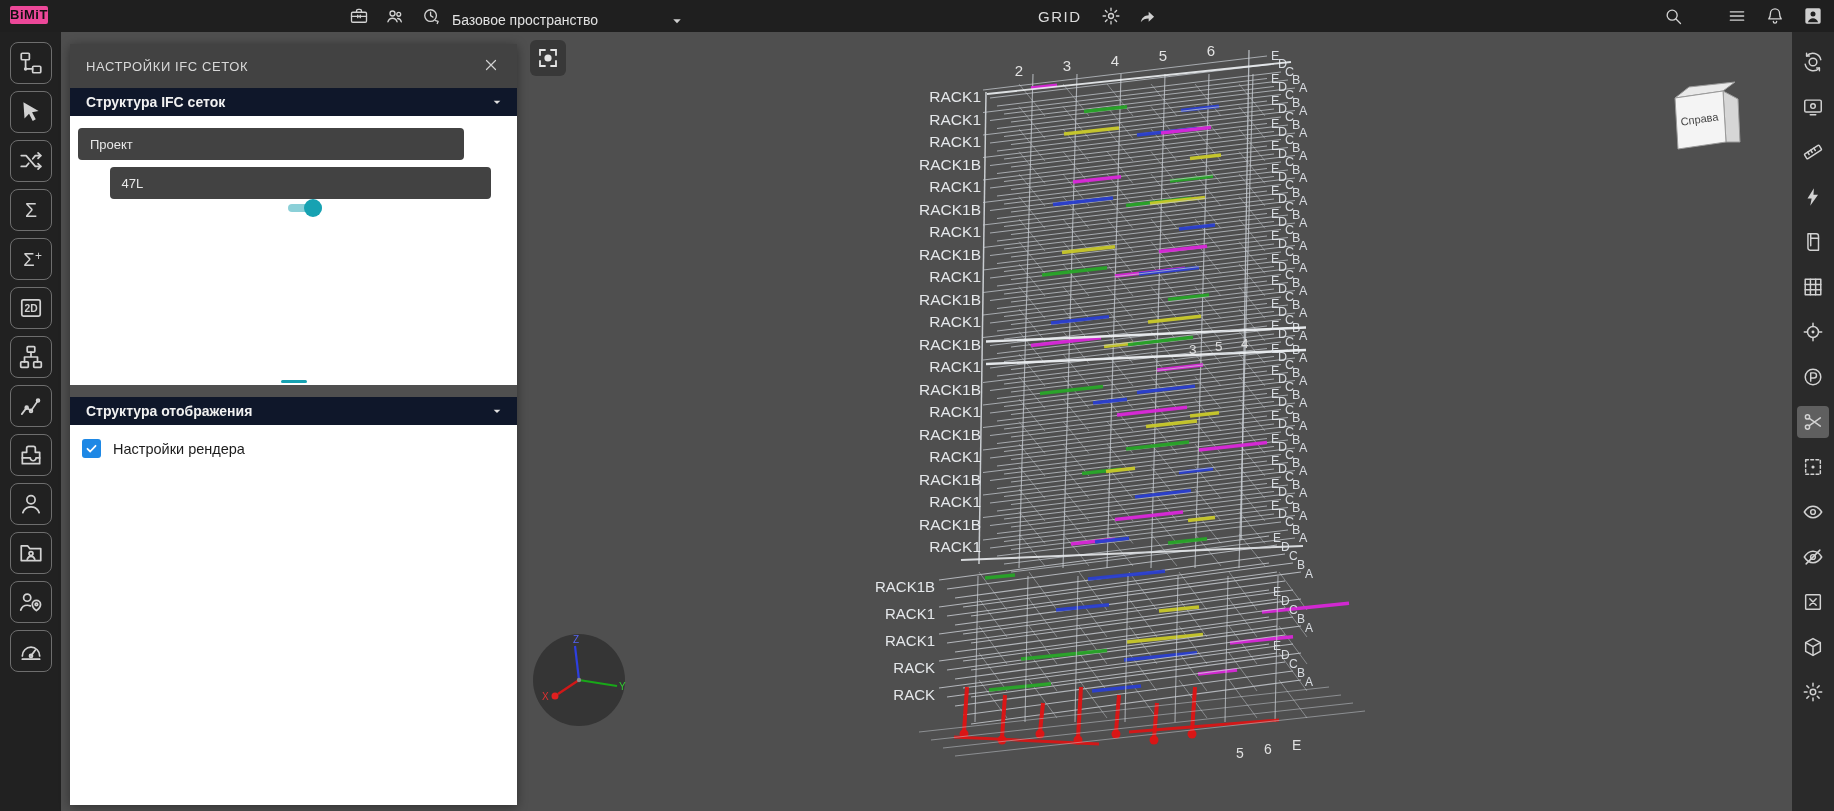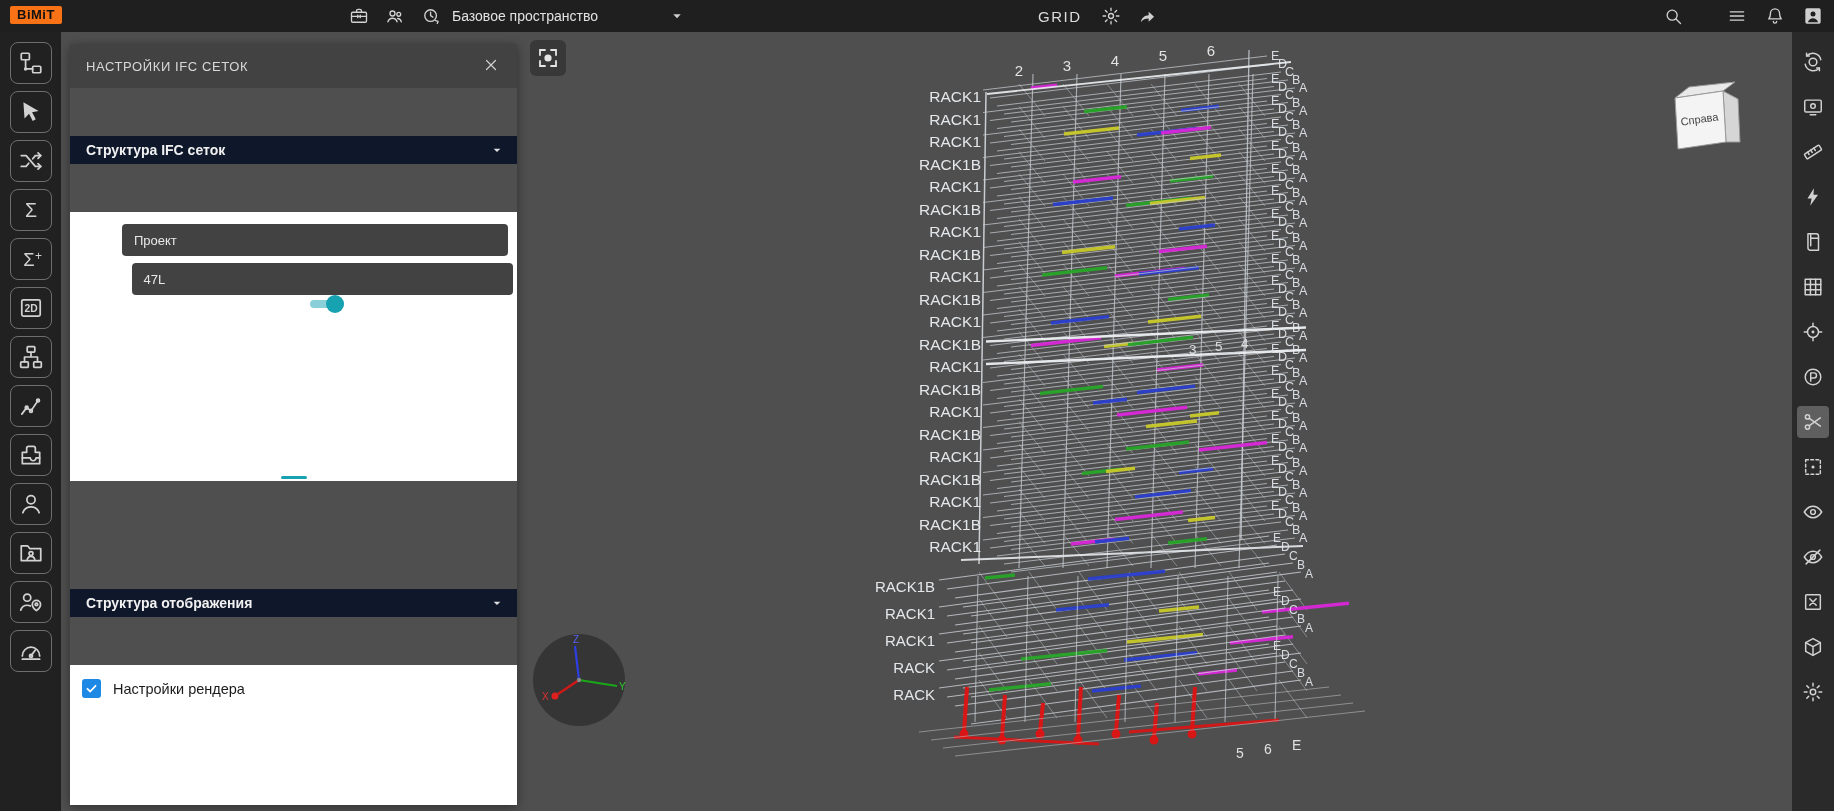--- a/index.html
+++ b/index.html
@@ -2,28 +2,28 @@
 <html><head>
 <meta charset="utf-8">
 <style>
   * { margin:0; padding:0; box-sizing:border-box; }
   html,body { width:1834px; height:811px; overflow:hidden; background:#3a3a3a;
               font-family:"Liberation Sans", sans-serif; }
   svg text { font-family:"Liberation Sans", sans-serif; }
 
   
   .topbar { position:absolute; left:0; top:0; width:1834px; height:32px; background:#1f1f1f; z-index:30; }
-  .tb-logo { position:absolute; left:10px; top:6px; background:#f97316; color:#111;
-             font-size:13px; font-weight:bold; padding:1px 7px 2px; border-radius:2px; letter-spacing:.5px; }
+  .tb-logo { position:absolute; left:10px; top:6px; background:#ec4899; color:#111;
+             font-size:13px; font-weight:bold; padding:1px 0 2px; border-radius:2px; letter-spacing:.5px; }
   .tb-tools, .tb-center-tools { display:flex; gap:10px; align-items:center; }
   .tb-tools { position:absolute; left:346px; top:3px; }
   .tb-btn { width:26px; height:26px; background:none; border:none; cursor:pointer;
             display:flex; align-items:center; justify-content:center; padding:0; }
   .tb-btn svg { width:20px; height:20px; }
-  .tb-workspace { position:absolute; left:452px; top:0; height:32px; display:flex; align-items:center; gap:8px; cursor:pointer; }
+  .tb-workspace { position:absolute; left:452px; top:12px; height:32px; display:flex; gap:8px; cursor:pointer; }
   .tb-workspace .ws-label { color:#e2e2e2; font-size:14px; }
   .tb-workspace .caret { width:18px; height:18px; display:inline-flex; margin-left:62px; }
   .tb-center { position:absolute; left:1038px; top:0; height:32px; display:flex; align-items:center; gap:16px;text-align:right; }
   .tb-title { color:#dcdcdc; font-size:15px; letter-spacing:1.5px; }
   .tb-right { position:absolute; right:8px; top:3px; display:flex; gap:12px; align-items:center; }
   .tb-right .tb-btn:first-child { margin-right:26px; }
 
   
   .left-sidebar { position:absolute; left:0; top:32px; bottom:0; width:61px; background:#212121; z-index:25;
                   display:flex; flex-direction:column; align-items:center; padding-top:10px; gap:7px; }
@@ -45,30 +45,30 @@
   .viewport { position:absolute; left:61px; top:32px; right:42px; bottom:0; background:#4f4f4f; overflow:hidden; }
   #model-svg { position:absolute; left:0; top:0; pointer-events:none; }
   .focus-btn { position:absolute; left:469px; top:8px; width:36px; height:36px; background:#383838;
                border:none; border-radius:6px; cursor:pointer; display:flex; align-items:center; justify-content:center; }
   .focus-btn svg { width:24px; height:24px; }
   .nav-cube { position:absolute; left:1612px; top:46px; width:80px; height:78px; cursor:pointer; }
   .axis-gizmo { position:absolute; left:470px; top:600px; width:96px; height:96px; cursor:pointer; }
 
   
   .panel { position:absolute; left:70px; top:44px; width:447px; bottom:6px; z-index:28;
-           display:flex; flex-direction:column; box-shadow:0 2px 10px rgba(0,0,0,.4);gap:48px; }
+           display:flex; flex-direction:column; box-shadow:0 2px 10px rgba(0,0,0,.4); }
   .panel-header { height:44px; background:#424242; display:flex; align-items:center; padding:0 12px 0 16px; }
   .panel-title { color:#d8d8d8; font-size:13px; letter-spacing:.6px; flex:1; }
   .close-btn { width:28px; height:28px; background:none; border:none; cursor:pointer;
                display:flex; align-items:center; justify-content:center; }
   .close-btn svg { width:18px; height:18px; }
   .section-header { height:28px; background:#0f172a; display:flex; align-items:center; padding:0 12px 0 16px; cursor:pointer; }
   .section-title { color:#f1f1f1; font-size:14px; font-weight:bold; flex:1; }
   .chev { width:16px; height:16px; display:inline-flex; }
-  .sec-body-1 { height:269px; background:#ffffff; position:relative;padding-left:44px; }
+  .sec-body-1 { height:269px; background:#ffffff; position:relative; }
   .sec-gap { height:12px; }
   .sec-body-2 { flex:1; background:#ffffff; }
   .tree-row { height:32px; background:#424242; border-radius:4px; color:#e8e8e8; font-size:13px;
               display:flex; align-items:center; padding-left:12px; cursor:pointer; }
   .tree-row.root { margin:12px 0 0 8px; width:386px; }
   .tree-row-wrap { display:flex; align-items:center; margin:7px 0 0 13px;flex-direction:column; }
   .tree-row.child { width:381px; }
   .toggle { position:relative; width:34px; height:18px; margin-left:9px; cursor:pointer; flex:none; }
   .toggle .track { position:absolute; left:0; top:5px; width:34px; height:8px; border-radius:4px; background:rgba(23,162,178,.5); }
   .toggle .knob { position:absolute; right:0; top:0; width:18px; height:18px; border-radius:50%; background:#17a2b2; }

